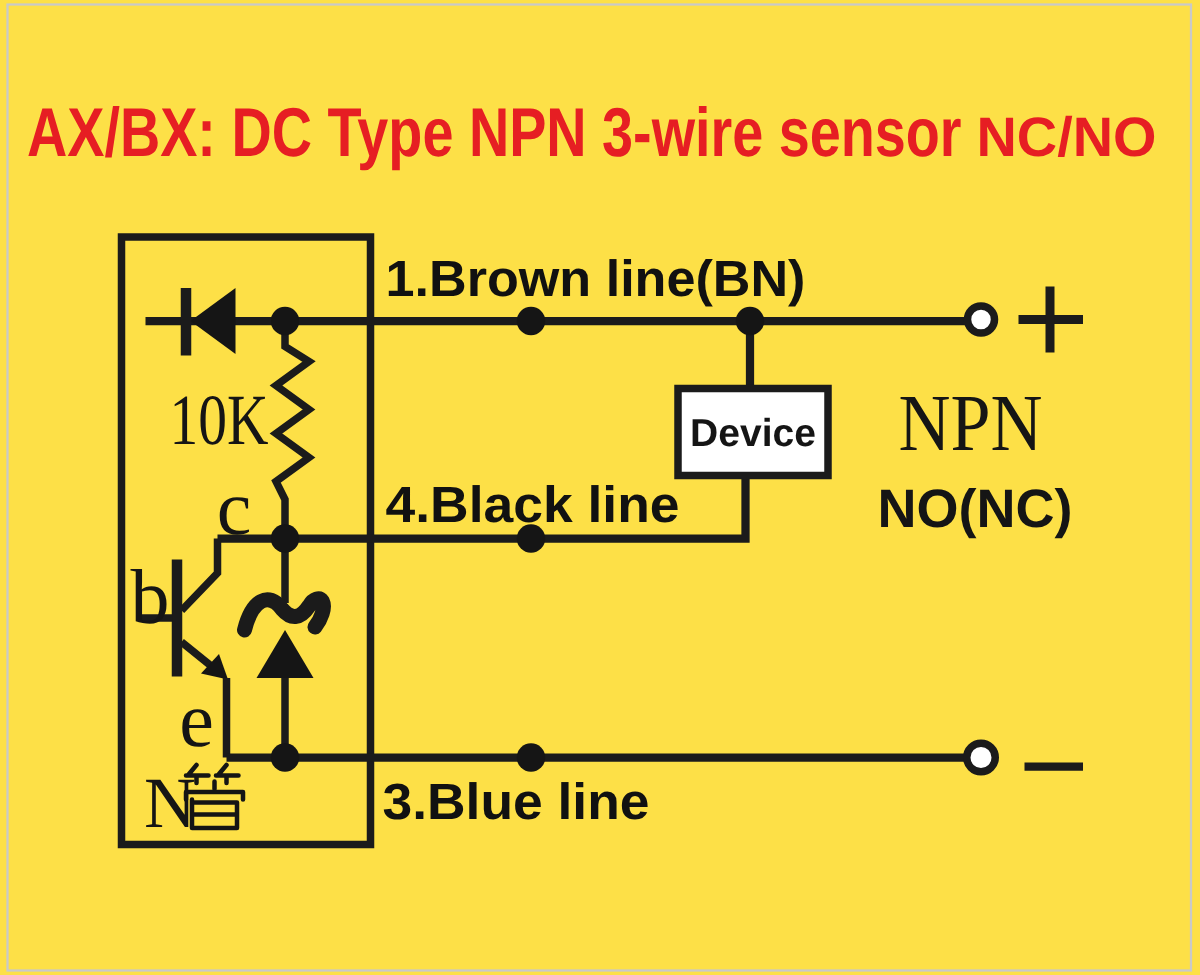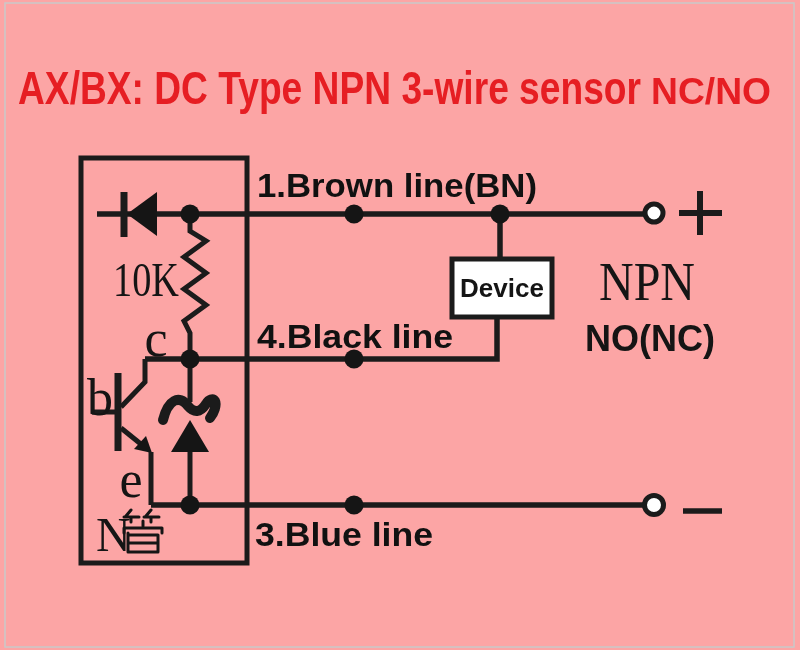--- a/index.html
+++ b/index.html
@@ -1,16 +1,16 @@
 <!DOCTYPE html>
 <html><head>
 <meta charset="utf-8">
 <style>
   html,body{margin:0;padding:0;background:#fff;}
-  .stage{position:relative;width:800px;height:650px;background:#fca5a5;overflow:hidden;
+  .stage{position:relative;width:800px;height:650px;background:#fde047;overflow:hidden;
          font-family:"Liberation Sans",sans-serif;}
   svg text{user-select:none;}
   .title-main{font-family:"Liberation Sans",sans-serif;font-weight:bold;}
   .serif{font-family:"Liberation Serif",serif;}
   .blk{fill:#151515;}
 </style>
 </head>
 <body>
 
 <div class="stage">

